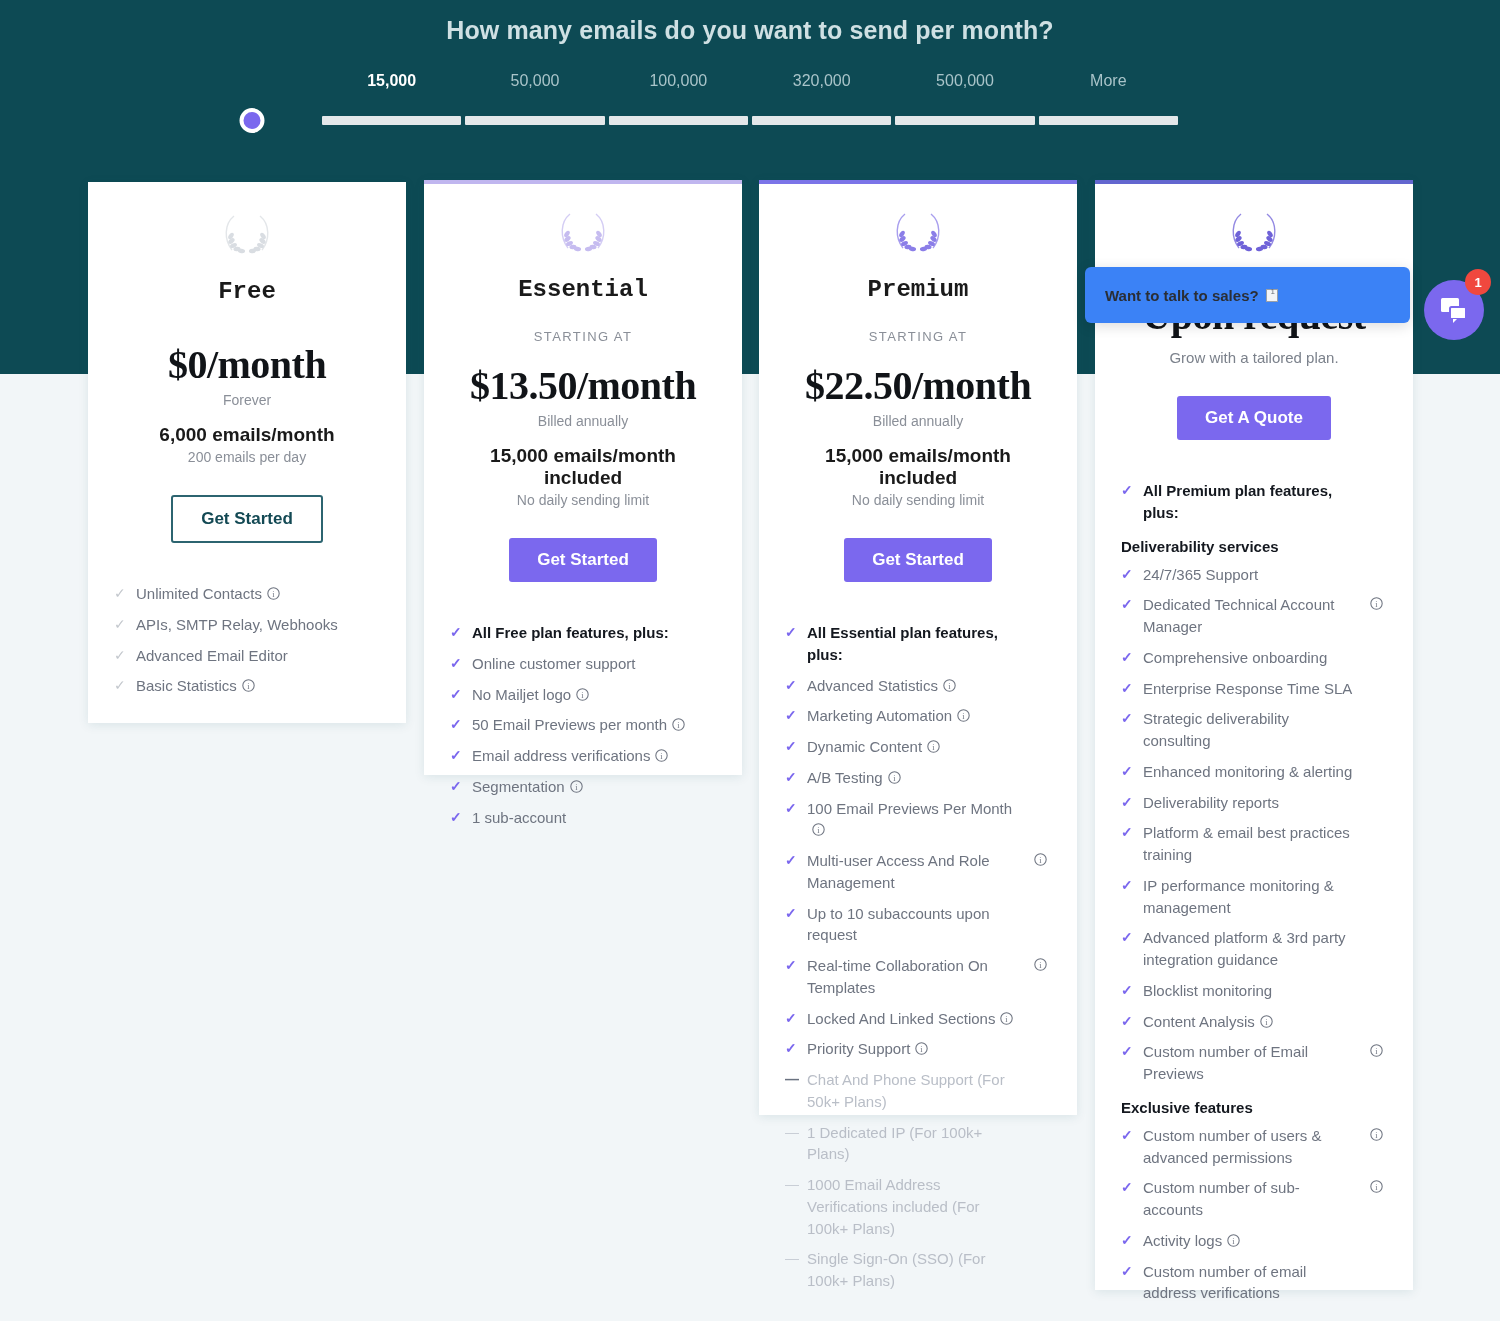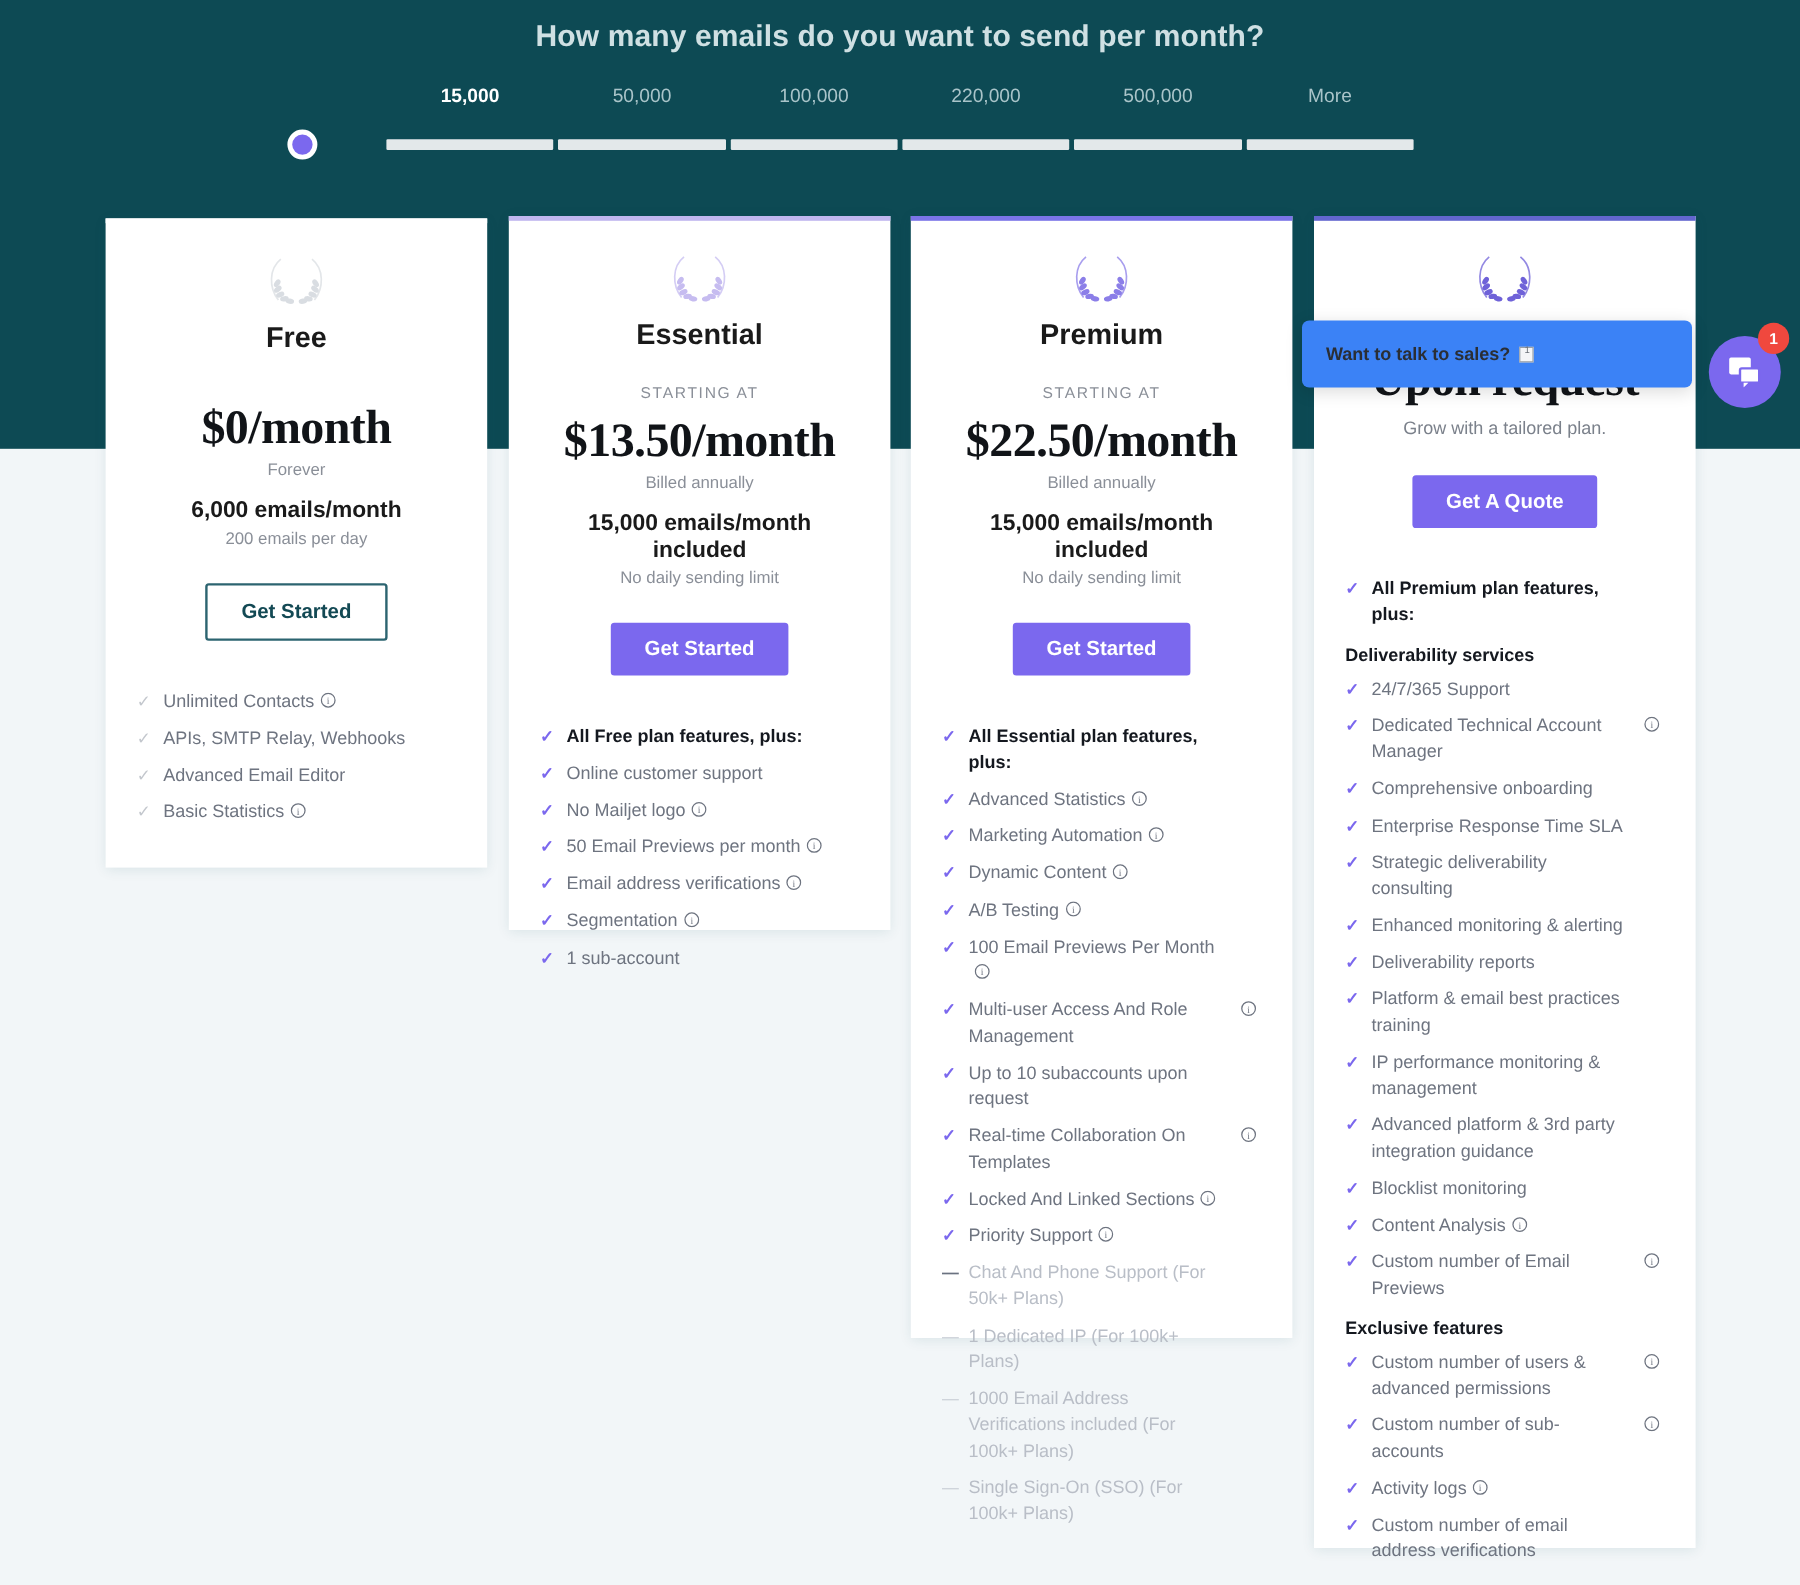--- a/index.html
+++ b/index.html
@@ -55,31 +55,31 @@
     background: #ffffff;
     box-shadow: 0 2px 10px rgba(13,74,84,.10);
   }
   .card-topline { position: absolute; left: 0; top: 0; width: 100%; height: 4px; }
   .card-inner { padding: 0 26px; }
 
   .wreath { display: block; margin: 28px auto 0; }
 
   .plan-name {
     text-align: center; font-size: 24px; font-weight: 700;
-    color: #1a1a1a; margin-top: 10px;
+    color: #1a1a1a; margin-top: 20px; font-family: Liberation Mono, monospace;
   }
   .starting-at {
     text-align: center; font-size: 13px; font-weight: 500;
     letter-spacing: 1.4px; color: #8a8f98; margin-top: 26px;
   }
   .price {
     text-align: center;
     font-family: "Liberation Serif", serif;
     font-size: 40px; font-weight: 700; color: #111418;
-    margin-top: 8px; letter-spacing: -.5px;
+    margin-top: 18px; letter-spacing: -.5px;
   }
   .price.no-sub { margin-top: 36px; }
   .price-note { text-align: center; font-size: 14px; color: #8a8f98; margin-top: 4px; }
   .emails-line {
     text-align: center; font-size: 19px; font-weight: 700;
     color: #1a1a1a; margin-top: 16px;
   }
   .emails-sub { text-align: center; font-size: 14px; color: #8a8f98; margin-top: 3px; }
   .tailored { text-align: center; font-size: 15px; color: #7b818b; margin-top: 10px; }
 
@@ -164,21 +164,21 @@
 
   <div class="header-band"></div>
 
   <div class="header-title">How many emails do you want to send per month?</div>
 
   <div class="slider-wrap">
     <div class="slider-labels">
         <div class="slider-label active" style="left: 71.6667px;">15,000</div>
         <div class="slider-label" style="left: 215px;">50,000</div>
         <div class="slider-label" style="left: 358.333px;">100,000</div>
-        <div class="slider-label" style="left: 501.667px;">220,000</div>
+        <div class="slider-label" style="left: 501.667px;">320,000</div>
         <div class="slider-label" style="left: 645px;">500,000</div>
         <div class="slider-label" style="left: 788.333px;">More</div>
       </div>
     <div class="slider-track-row">
         <div class="track-seg" style="left: 2px; width: 139.333px;"></div>
         <div class="track-seg" style="left: 145.333px; width: 139.333px;"></div>
         <div class="track-seg" style="left: 288.667px; width: 139.333px;"></div>
         <div class="track-seg" style="left: 432px; width: 139.333px;"></div>
         <div class="track-seg" style="left: 575.333px; width: 139.333px;"></div>
         <div class="track-seg" style="left: 718.667px; width: 139.333px;"></div>

